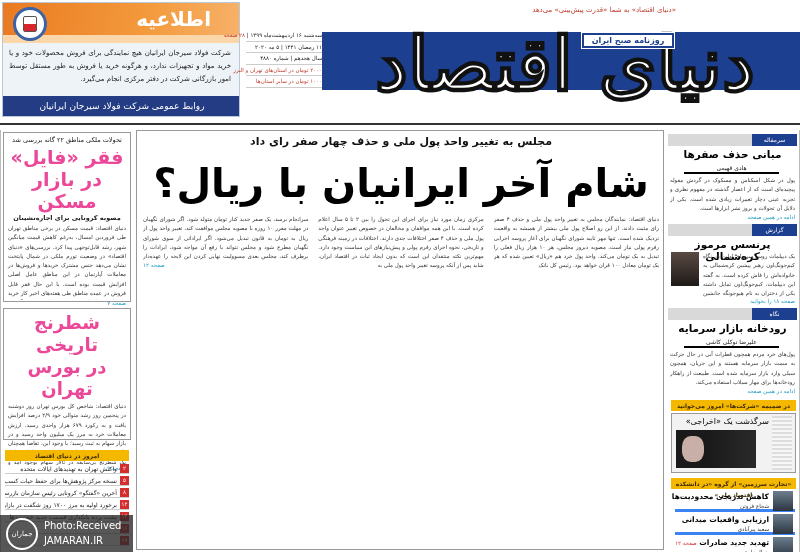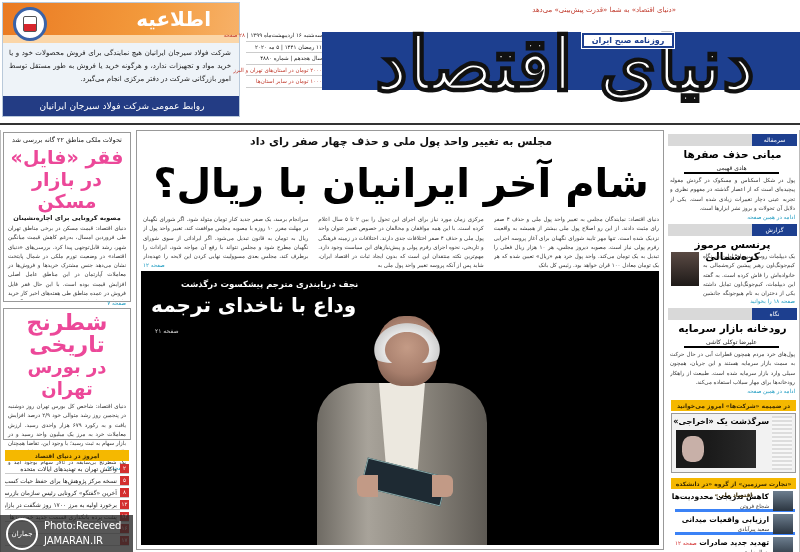--- a/index.html
+++ b/index.html
@@ -113,21 +113,21 @@
   <div class="box" style="left:2px; top:2px; width:128px; height:170px;">
     <div class="kicker" style="margin-top:3px;">تحولات ملکی مناطق ۲۲ گانه بررسی شد</div>
     <div class="hd-big" style="font-size:19px; line-height:22px; margin-top:2px;">فقر «فایل»</div>
     <div class="hd-big" style="font-size:19px; line-height:22px;">در بازار مسکن</div>
     <div class="kicker" style="font-weight:bold; margin:2px 0;">مصوبه کرونایی برای اجاره‌نشینان</div>
     <div class="bodytext" style="padding:0 4px; height:76px; overflow:hidden;">دنیای اقتصاد: قیمت مسکن در برخی مناطق تهران طی فروردین امسال، به‌رغم کاهش قیمت میانگین شهر، رشد قابل‌توجهی پیدا کرد. بررسی‌های «دنیای اقتصاد» در وضعیت تورم ملکی در شمال پایتخت نشان می‌دهد جنس مشترک خریدها و فروش‌ها در معاملات آپارتمان در این مناطق عامل اصلی افزایش قیمت بوده است. با این حال فقر فایل فروش در عمده مناطق طی هفته‌های اخیر کار خرید را برای متقاضیان سخت کرده است. روز گذشته جزئیات مصوبه ستاد ملی مقابله با کرونا برای اجاره‌نامه‌های سال ۹۹ اعلام شد.</div>
     <div class="pg-ref" style="padding:0 4px;">صفحه ۷</div>
   </div>
 
   <div class="box" style="left:2px; top:178px; width:128px; height:132px;">
-    <div class="hd-big" style="font-size:22px; line-height:22px; margin-top:3px;">شطرنج تاریخی</div>
+    <div class="hd-big" style="font-size:18px; line-height:22px; margin-top:3px;">شطرنج تاریخی</div>
     <div class="hd-big" style="font-size:18px; line-height:22px;">در بورس تهران</div>
     <div class="bodytext" style="padding:2px 4px 0; height:65px; overflow:hidden;">دنیای اقتصاد: شاخص کل بورس تهران روز دوشنبه در پنجمین روز رشد متوالی خود ۲/۹ درصد افزایش یافت و به رکورد ۶۷۹ هزار واحدی رسید. ارزش معاملات خرد به مرز یک میلیون واحد رسید و در بازار سهام به ثبت رسید؛ با وجود این، تقاضا همچنان بالاست و ورود پول‌های خرد به بورس ادامه دارد. یک شطرنج بی‌سابقه در تالار سهام بوجود آمد و تقاضا ارزش معاملات خرد در کل بازار سهام از ۲ هزار میلیارد تومان فراتر رفت.</div>
     <div class="pg-ref" style="padding:0 4px;">صفحه ۹</div>
   </div>
 
   <div class="orange-strip" style="left:4px; top:320px; width:124px;">امروز در دنیای اقتصاد</div>
   <div class="toc-row" style="top:333px;"><span class="toc-num">۲</span><span>واکنش تهران به تهدیدهای ایالات متحده</span></div>
   <div class="toc-row" style="top:345px;"><span class="toc-num">۵</span><span>نسخه مرکز پژوهش‌ها برای حفظ حیات کسب‌وکارها</span></div>
   <div class="toc-row" style="top:357px;"><span class="toc-num">۸</span><span>آخرین «گفتگو» کرونایی رئیس سازمان بازرسی</span></div>
   <div class="toc-row" style="top:369px;"><span class="toc-num">۱۲</span><span>برخورد اولیه به مرز ۱۷۰۰ روز شگفت در بازار طلا</span></div>
@@ -146,31 +146,20 @@
   <div class="abs lead-title">شام آخر ایرانیان با ریال؟</div>
   <div class="abs lead-cols">
     <div class="col bodytext" style="height:56px; overflow:hidden;">دنیای اقتصاد: نمایندگان مجلس به تغییر واحد پول ملی و حذف ۴ صفر رای مثبت دادند. از این رو اصلاح پول ملی بیشتر از همیشه به واقعیت نزدیک شده است. تنها مهر تایید شورای نگهبان برای آغاز پروسه اجرایی رفرم پولی نیاز است. مصوبه دیروز مجلس، هر ۱۰ هزار ریال فعلی را تبدیل به یک تومان می‌کند. واحد پول خرد هم «ریال» تعیین شده که هر یک تومان معادل ۱۰۰ قران خواهد بود. رئیس کل بانک</div>
     <div class="col bodytext" style="height:56px; overflow:hidden;">مرکزی زمان مورد نیاز برای اجرای این تحول را بین ۲ تا ۵ سال اعلام کرده است. با این همه موافقان و مخالفان در خصوص تغییر عنوان واحد پول ملی و حذف ۴ صفر اختلافات جدی دارند. اختلافات در زمینه فرهنگی و تاریخی، نحوه اجرای رفرم پولی و پیش‌نیازهای این سیاست وجود دارد. مهم‌ترین نکته منتقدان این است که بدون ایجاد ثبات در اقتصاد ایران، شاید پس از آنکه پروسه تغییر واحد پول ملی به</div>
     <div class="col" style="position:relative;">
       <div class="bodytext" style="height:47px; overflow:hidden;">سرانجام برسد، یک صفر جدید کنار تومان متولد شود. اگر شورای نگهبان در مهلت مقرر ۱۰ روزه با مصوبه مجلس موافقت کند، تغییر واحد پول از ریال به تومان به قانون تبدیل می‌شود. اگر ایراداتی از سوی شورای نگهبان مطرح شود و مجلس نتواند با رفع آن مواجه شود، ایرادات را برطرف کند، مجلس بعدی مسوولیت نهایی کردن این لایحه را عهده‌دار خواهد شد.</div>
       <div class="pg-ref" style="text-align:left;">صفحه ۱۲</div>
     </div>
   </div>
 
-  <div class="abs photo">
-    <div class="abs fig-body"></div>
-    <div class="abs fig-shirt"></div>
-    <div class="abs fig-head"></div>
-    <div class="abs fig-hair"></div>
-    <div class="abs fig-book"></div>
-    <div class="abs fig-hands"></div>
-    <div class="abs photo-kicker">نجف دریابندری مترجم پیشکسوت درگذشت</div>
-    <div class="abs photo-title">وداع با ناخدای ترجمه</div>
-    <div class="abs photo-page">صفحه ۲۱</div>
-  </div>
 </div>
 
 <div class="abs rcol">
 
   <div class="sec-label" style="top:4px;">
       <span>سرمقاله</span>
     </div>
   <div class="r-title" style="top:18px;">مبانی حذف صفرها</div>
   <div class="r-author" style="top:34px;">هادی قهیمی</div>
   <div class="r-body bodytext" style="top:46px; height:38px; overflow:hidden;">پول در شکل اسکناس و مسکوک در گردش مقوله پیچیده‌ای است که از اعصار گذشته در مفهوم نظری و تجربه عینی دچار تغییرات زیادی شده است. یکی از دلایل آن تحولات و بروز نشر ابزارها است.</div>
@@ -187,21 +176,21 @@
   <div class="sec-label" style="top:178px;">
       <span>نگاه</span>
     </div>
   <div class="r-title" style="top:192px;">رودخانه بازار سرمایه</div>
   <div class="r-author" style="top:208px;">علیرضا توکلی کاشی</div>
   <div class="r-body bodytext" style="top:220px; height:38px; overflow:hidden;">پول‌های خرد مردم همچون قطرات آبی در حال حرکت به سمت بازار سرمایه هستند و این جریان، همچون سیلی وارد بازار سرمایه شده است. طبیعت از راهکار رودخانه‌ها برای مهار سیلاب استفاده می‌کند.</div>
   <div class="r-body pg-ref" style="top:258px;">ادامه در همین صفحه</div>
 
   <div class="orange-strip" style="left:4px; top:270px; width:125px;">در ضمیمه «شرکت‌ها» امروز می‌خوانید</div>
   <div class="box" style="left:4px; top:283px; width:125px; height:60px; background:#f2f2f2;">
-    <div style="position:absolute; right:26px; top:3px; font-size:8px; font-weight:bold; color:#000;">سرگذشت یک «اخراجی»</div>
+    <div style="position:absolute; right:26px; top:3px; font-size:8px; font-weight:normal; color:#000;">سرگذشت یک «اخراجی»</div>
     <div class="thumb" style="left:4px; top:16px; width:80px; height:38px; background:linear-gradient(90deg,#1a1a1a 40%,#2a2a2a);"></div>
     <div style="position:absolute; left:10px; top:22px; width:22px; height:26px; border-radius:40%; background:#c8b0a8;"></div>
     <div style="position:absolute; right:3px; top:2px; width:20px; height:54px; background:repeating-linear-gradient(#ddd 0 2px, #f7f7f7 2px 4px);"></div>
   </div>
 
   <div class="orange-strip" style="left:4px; top:348px; width:125px;">«تجارت سرزمین» از گروه «در دانشکده اقتصاد ملی»</div>
   <div class="snip" style="top:361px; height:21px;">
     <div class="snip-img" style="top:0;"></div>
     <div class="snip-title" style="top:1px;">کاهش تدریجی محدودیت‌ها</div>
     <div class="snip-author" style="top:12px;">شجاع فروتن</div>

